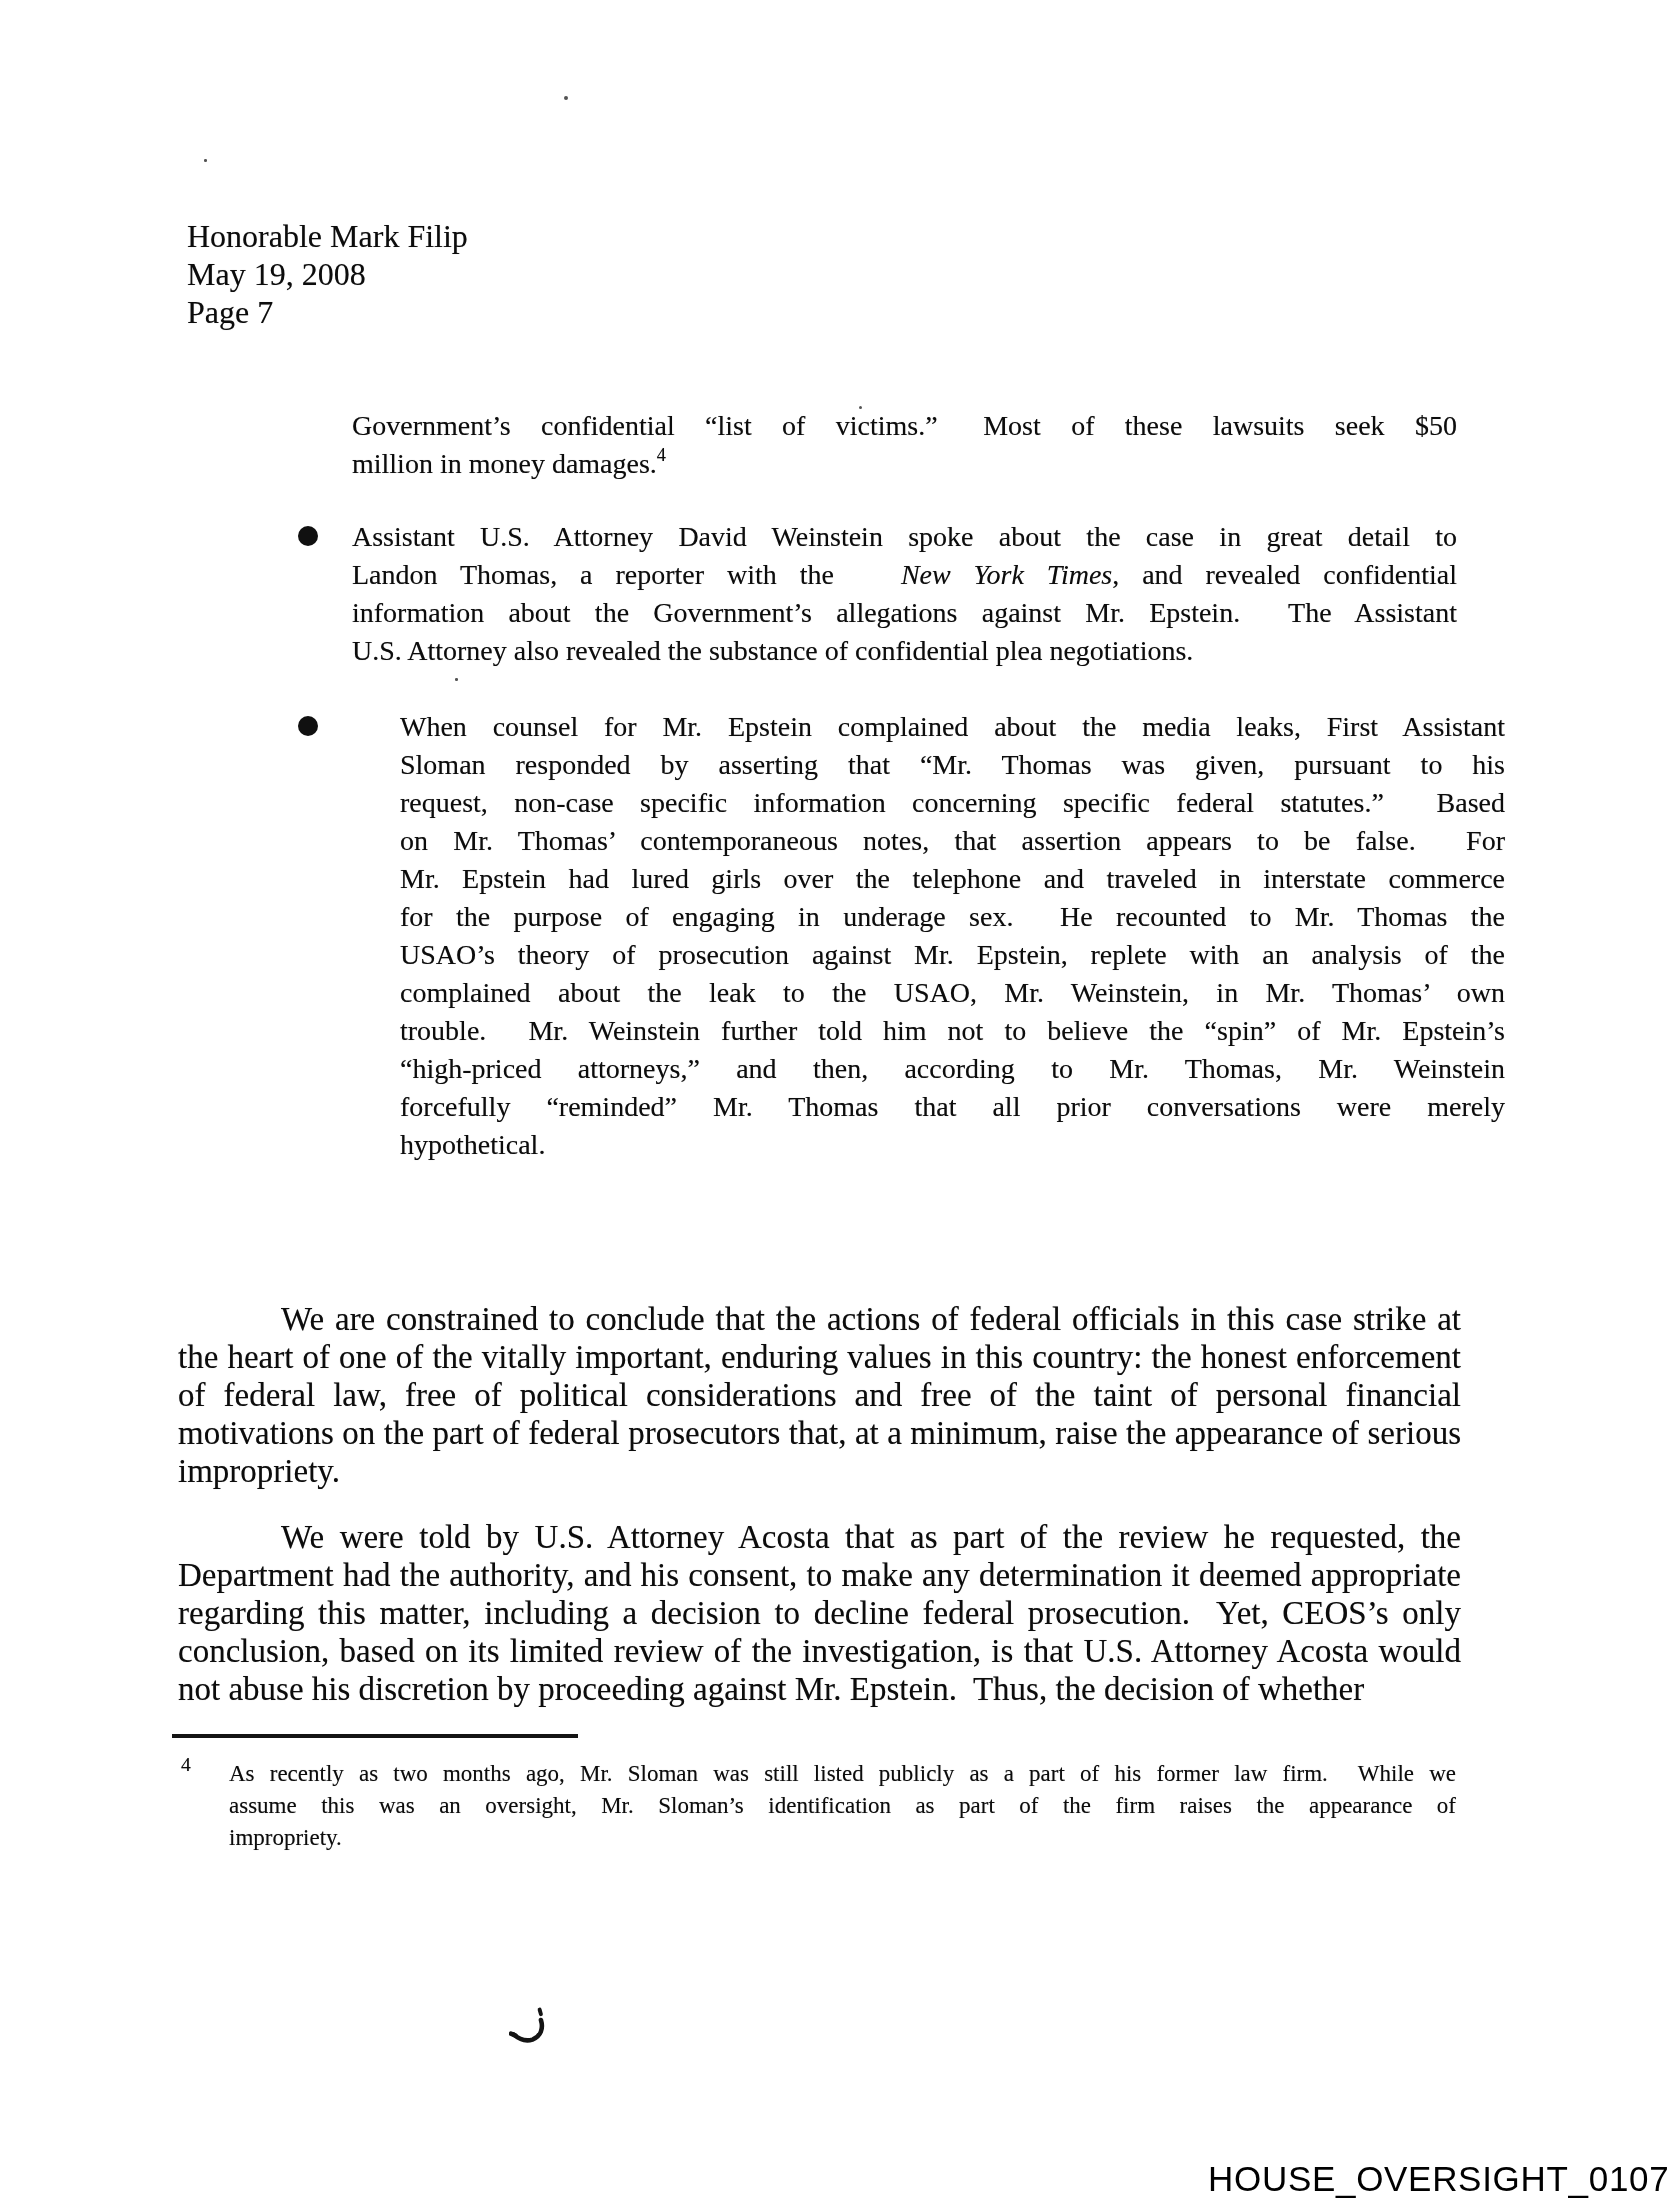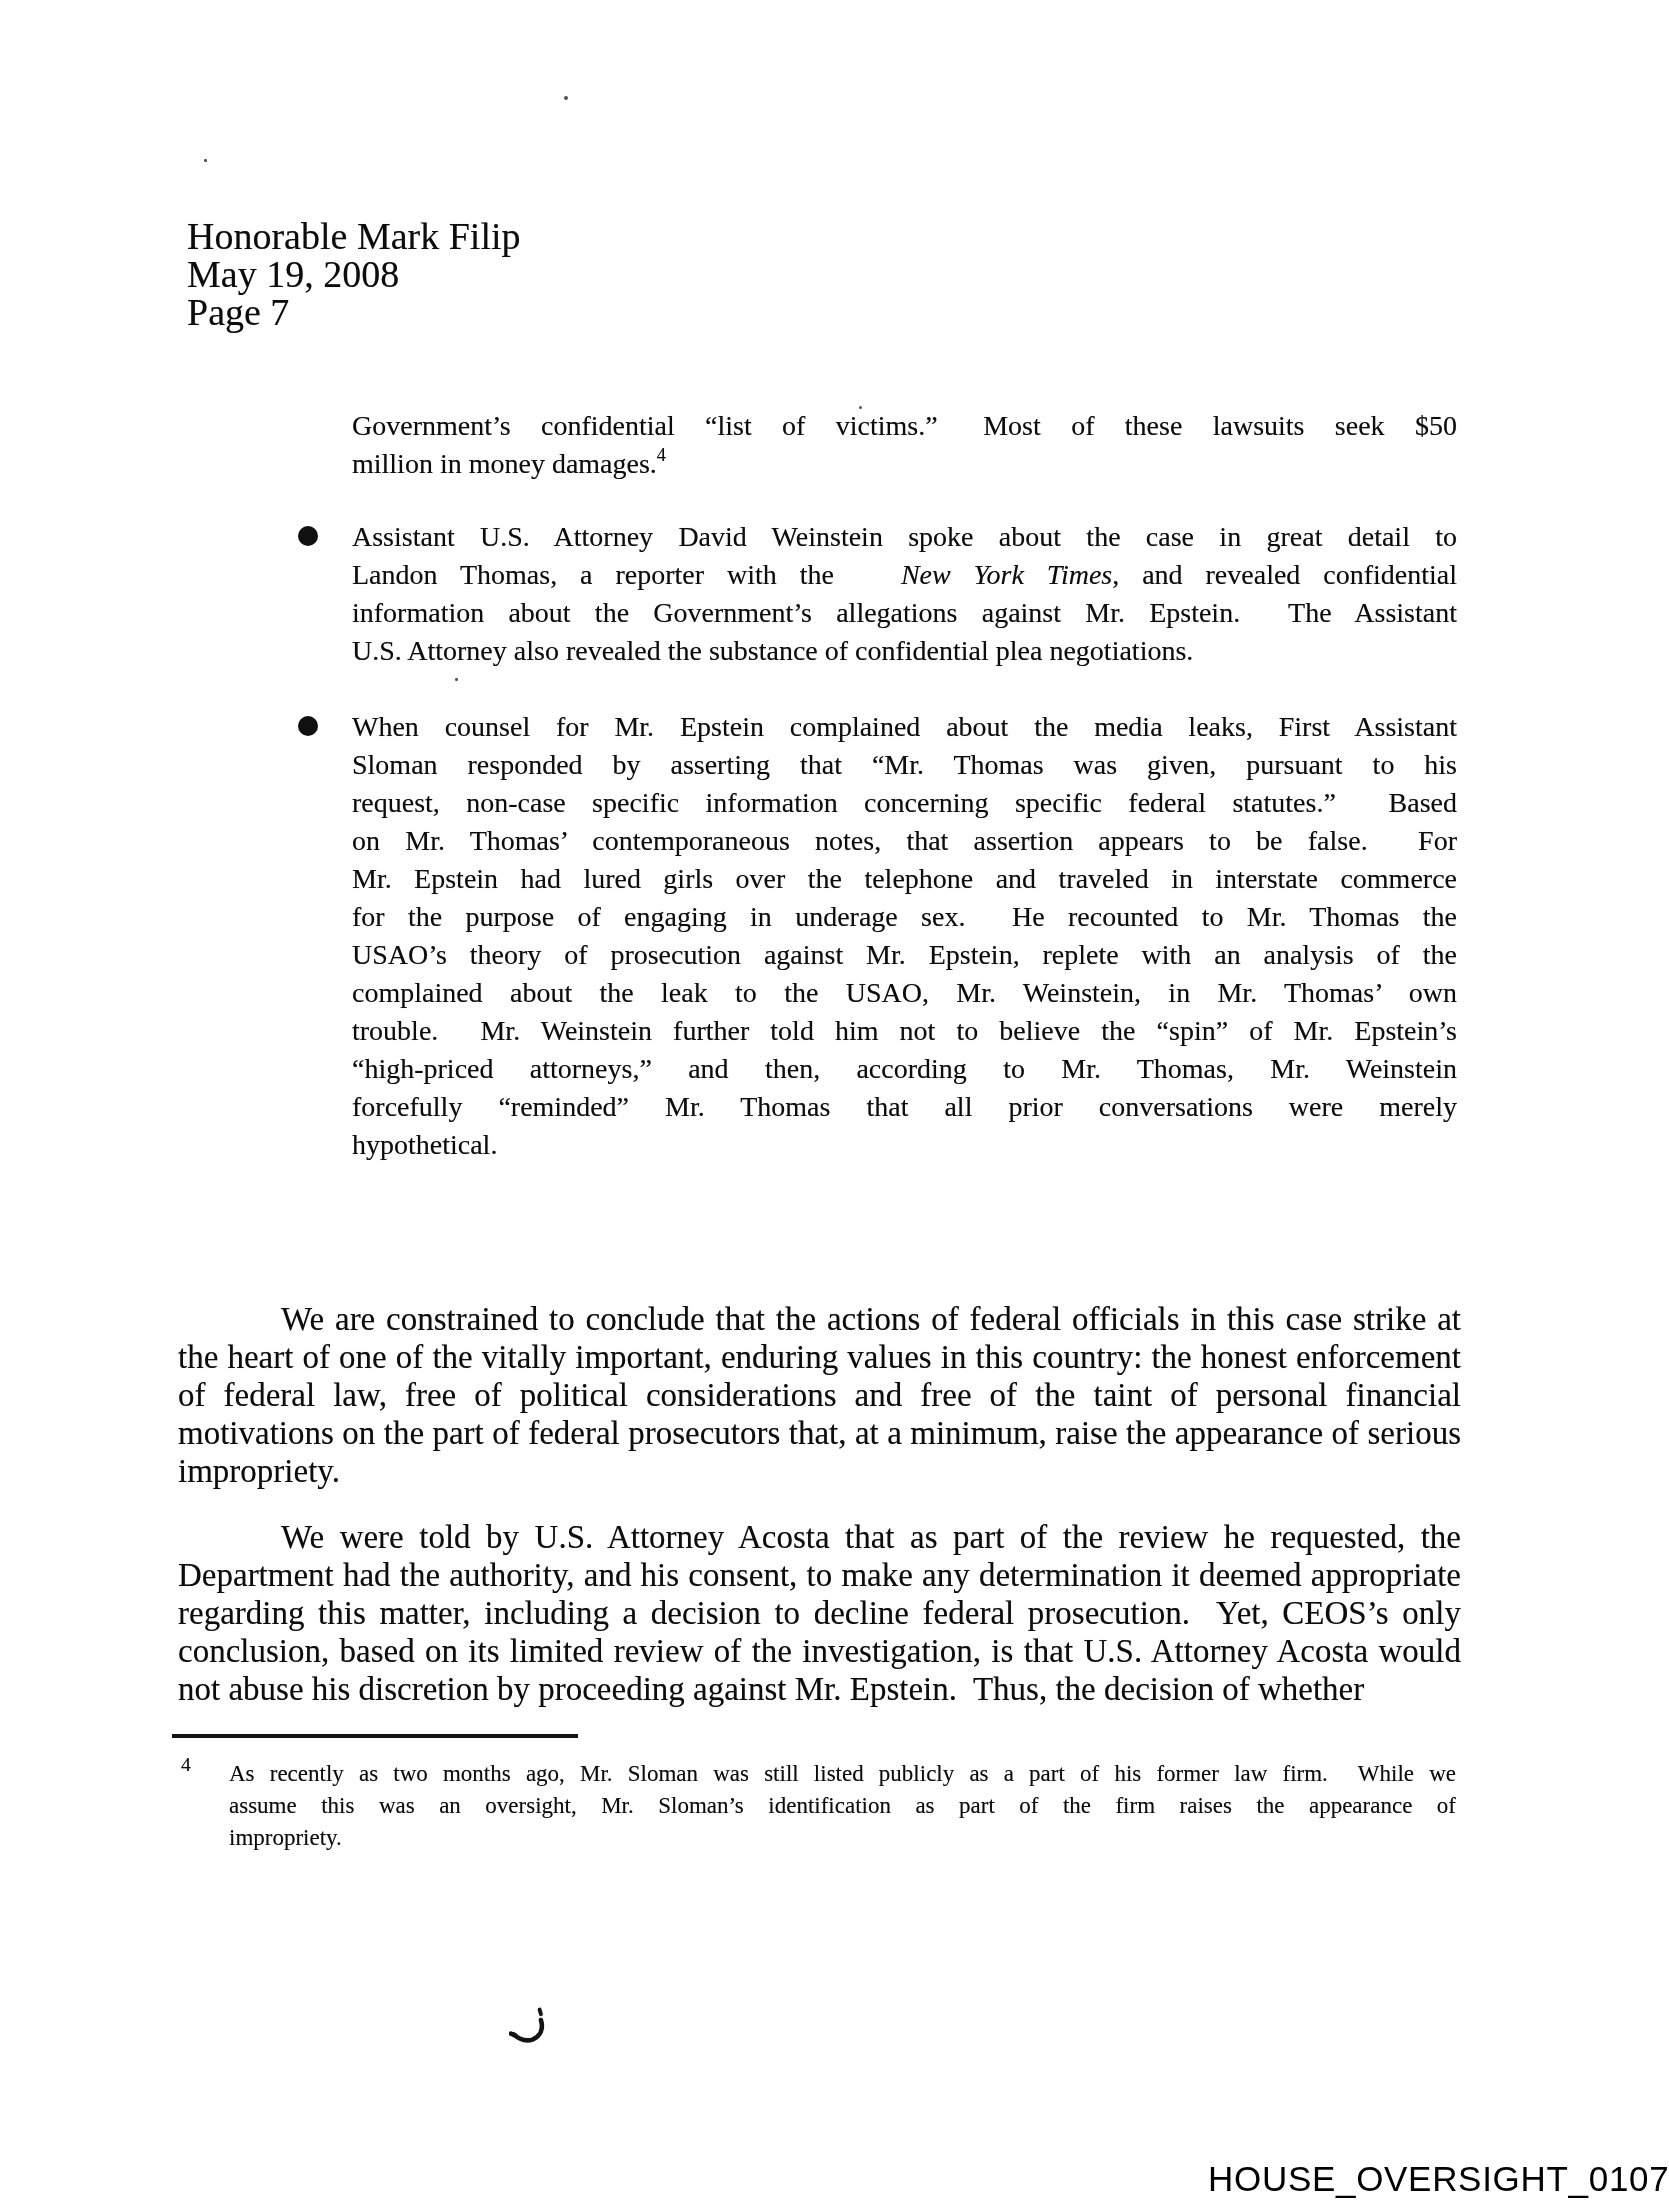--- a/index.html
+++ b/index.html
@@ -13,33 +13,33 @@
   }
   .ln{
     white-space:pre-wrap;
     text-align:justify;
     text-shadow:0 0 0.7px rgba(0,0,0,.38);
   }
   .j{text-align-last:justify;}
   .last{text-align-last:left;}
   .header{
     position:absolute;left:187px;top:217px;
-    font-size:38px;line-height:38px;
+    font-size:32px;line-height:38px;
   }
   .header .ln{text-align:left;}
   .intro{
     position:absolute;left:352px;top:407px;width:1105px;
     font-size:28px;line-height:38px;
   }
   .bullet-text{
     position:absolute;left:352px;width:1105px;
     font-size:28px;line-height:38px;
   }
   #bullet1-text{top:518px;}
-  #bullet2-text{top:708px;}
+  #bullet2-text{top:708px;margin-left:48px;}
   .bullet-dot{
     position:absolute;left:298px;width:20px;height:20px;
     border-radius:50%;background:#101010;
   }
   #bullet1-dot{top:526px;}
   #bullet2-dot{top:716px;}
   .bodypara{
     position:absolute;left:178px;width:1283px;
     font-size:33px;line-height:38px;
   }

